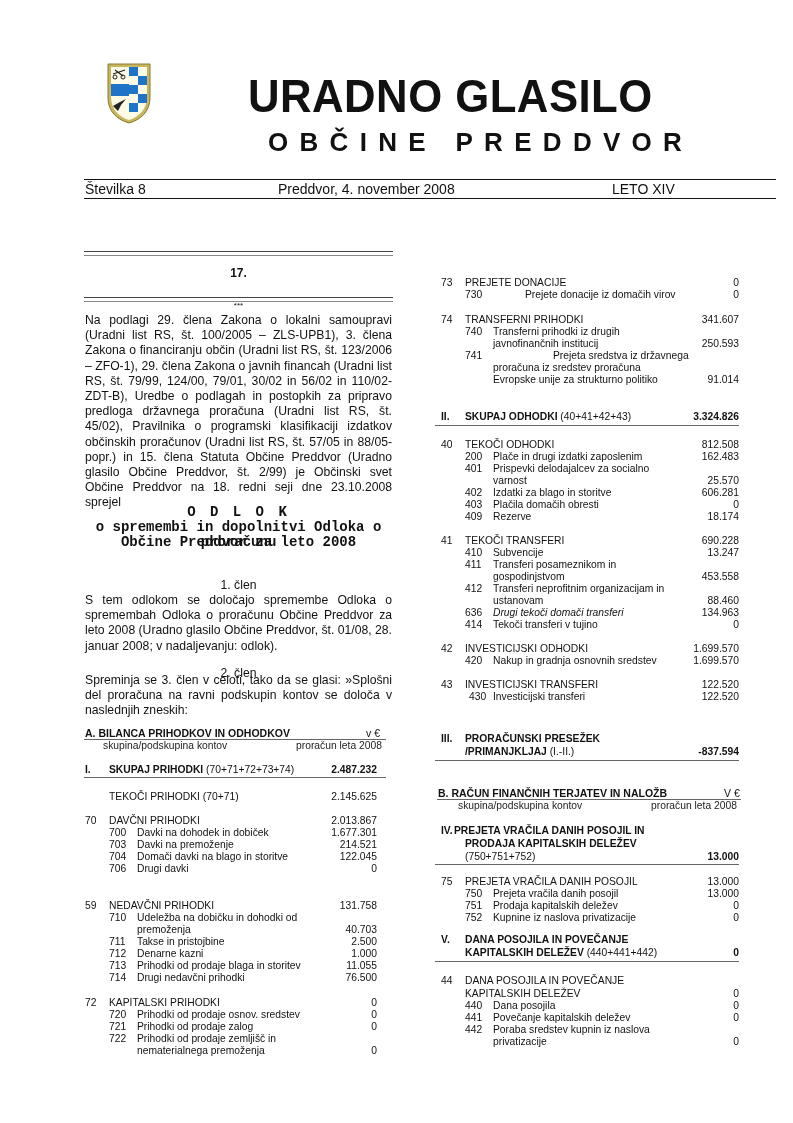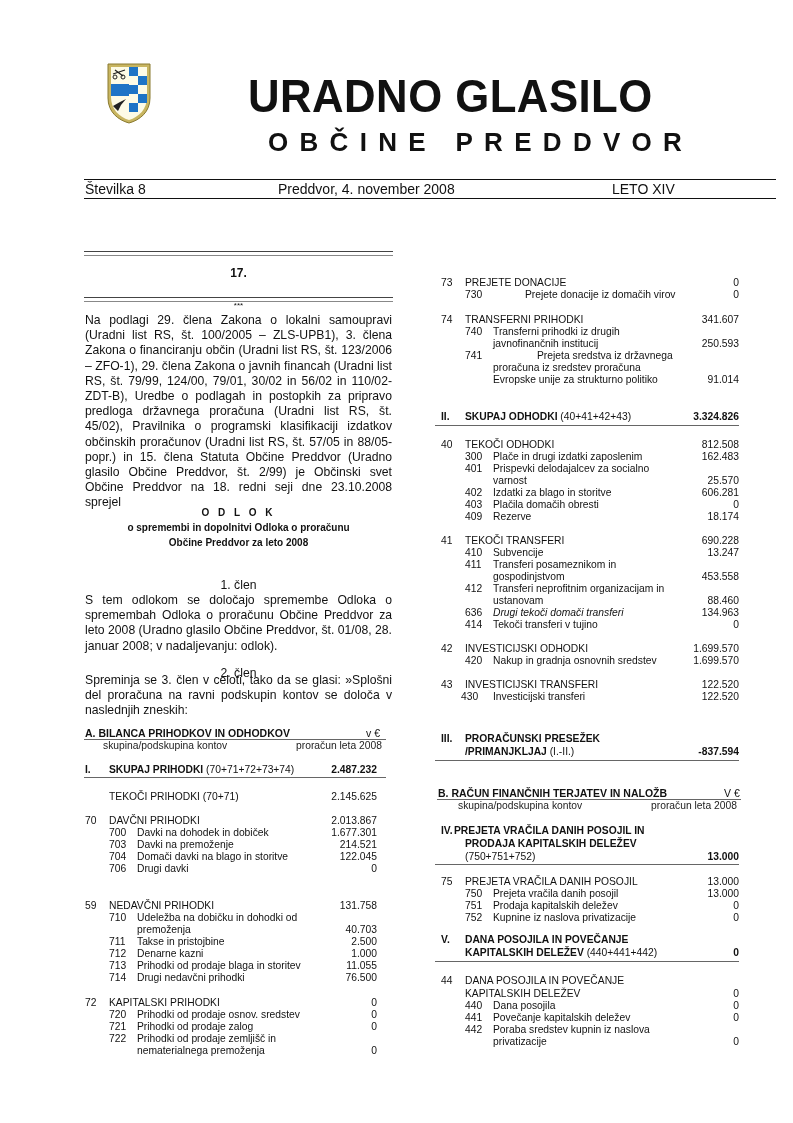--- a/index.html
+++ b/index.html
@@ -19,21 +19,21 @@
   #issue-date { left:278px; top:181px; font-size:14px; }
   #issue-year { left:612px; top:181px; font-size:14px; }
 
   
   .dbl-rule { left:84px; width:309px; height:3px; border-top:1.5px solid #444; border-bottom:1px solid #888; }
   #art-no { left:84px; width:309px; top:266px; text-align:center; font-weight:bold; font-size:12px; }
   #stars { left:84px; width:309px; top:301px; text-align:center; font-size:8px; }
   .para { left:85px; width:307px; font-size:12.2px; line-height:15.2px; text-align:justify; }
   .para::after { content:""; }
   #intro { top:313px; }
-  .center-bold { left:84px; width:309px; text-align:center; font-weight:bold; font-size:10px; line-height:15.4px; }
+  .center-bold { left:84px; width:309px; text-align:center; font-weight:bold; font-size:14px; line-height:15.4px;font-family:Liberation Mono, monospace; }
   #odlok-title { top:505px; letter-spacing:3px; }
   #odlok-sub1 { top:520px; }
   #odlok-sub2 { top:535px; }
   .clen { left:84px; width:309px; text-align:center; font-size:12.2px; }
   #clen1 { top:578px; }
   #clen1-text { top:593px; }
   #clen2 { top:666px; }
   #clen2-text { top:673px; }
 
   
@@ -211,21 +211,21 @@
     <div class="row" style="left: 441px; top: 326px; width: 298px;">
       <span class="code" style="left: 24px;">740</span>
       <span class="label" style="left: 52px;">Transferni prihodki iz drugih</span>
     </div>
     <div class="row" style="left: 441px; top: 338px; width: 298px;">
       <span class="label" style="left: 52px;">javnofinančnih institucij</span>
       <span class="val" style="right: 0px;">250.593</span>
     </div>
     <div class="row" style="left: 441px; top: 350px; width: 298px;">
       <span class="code" style="left: 24px;">741</span>
-      <span class="label" style="left: 52px; padding-left: 44px;">Prejeta sredstva iz državnega</span>
+      <span class="label" style="left: 68px; padding-left: 44px;">Prejeta sredstva iz državnega</span>
     </div>
     <div class="row" style="left: 441px; top: 362px; width: 298px;">
       <span class="label" style="left: 52px;">proračuna iz sredstev proračuna</span>
     </div>
     <div class="row" style="left: 441px; top: 374px; width: 298px;">
       <span class="label" style="left: 52px;">Evropske unije za strukturno politiko</span>
       <span class="val" style="right: 0px;">91.014</span>
     </div>
   </div>
 
@@ -236,21 +236,21 @@
 </div>
 <div class="abs hline" style="left:435px; width:304px; top:425px;"></div>
 
 <div id="groups-expense">
     <div class="row" style="left: 441px; top: 439px; width: 298px;">
       <span class="code" style="left: 0px;">40</span>
       <span class="label" style="left: 24px;">TEKOČI ODHODKI</span>
       <span class="val" style="right: 0px;">812.508</span>
     </div>
     <div class="row" style="left: 441px; top: 451px; width: 298px;">
-      <span class="code" style="left: 24px;">300</span>
+      <span class="code" style="left: 24px;">200</span>
       <span class="label" style="left: 52px;">Plače in drugi izdatki zaposlenim</span>
       <span class="val" style="right: 0px;">162.483</span>
     </div>
     <div class="row" style="left: 441px; top: 463px; width: 298px;">
       <span class="code" style="left: 24px;">401</span>
       <span class="label" style="left: 52px;">Prispevki delodajalcev za socialno</span>
     </div>
     <div class="row" style="left: 441px; top: 475px; width: 298px;">
       <span class="label" style="left: 52px;">varnost</span>
       <span class="val" style="right: 0px;">25.570</span>
@@ -315,21 +315,21 @@
       <span class="code" style="left: 24px;">420</span>
       <span class="label" style="left: 52px;">Nakup in gradnja osnovnih sredstev</span>
       <span class="val" style="right: 0px;">1.699.570</span>
     </div>
     <div class="row" style="left: 441px; top: 679px; width: 298px;">
       <span class="code" style="left: 0px;">43</span>
       <span class="label" style="left: 24px;">INVESTICIJSKI TRANSFERI</span>
       <span class="val" style="right: 0px;">122.520</span>
     </div>
     <div class="row" style="left: 441px; top: 691px; width: 298px;">
-      <span class="code" style="left: 20px; text-align: center;">430</span>
+      <span class="code" style="left: 28px; text-align: center;">430</span>
       <span class="label" style="left: 52px;">Investicijski transferi</span>
       <span class="val" style="right: 0px;">122.520</span>
     </div>
   </div>
 
 <div class="row" style="left:441px; top:733px; width:298px;">
   <span class="code bold">III.</span>
   <span class="label bold" style="left:24px;">PRORAČUNSKI PRESEŽEK</span>
 </div>
 <div class="row" style="left:441px; top:746px; width:298px;">

